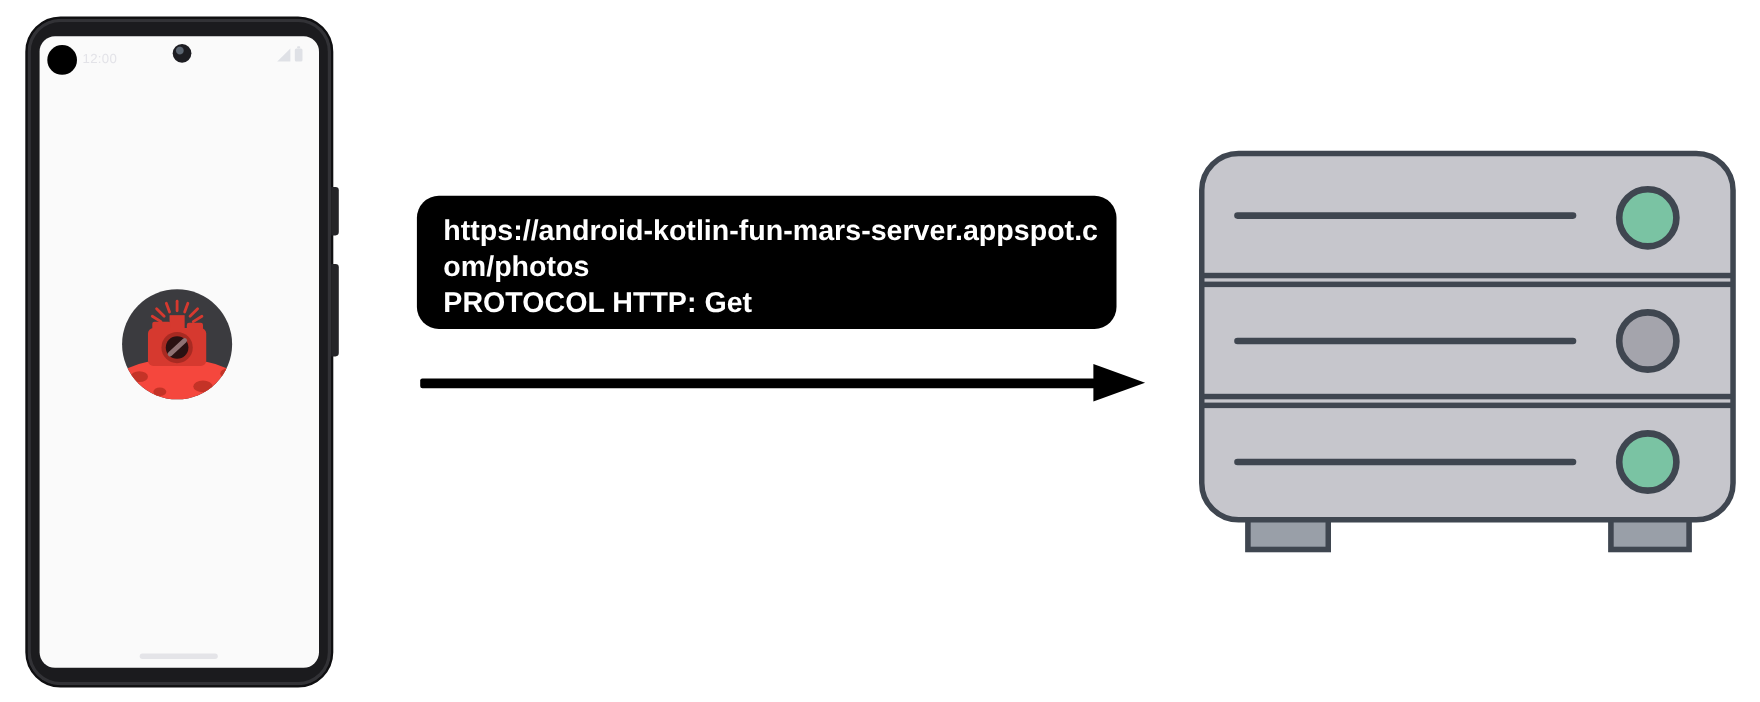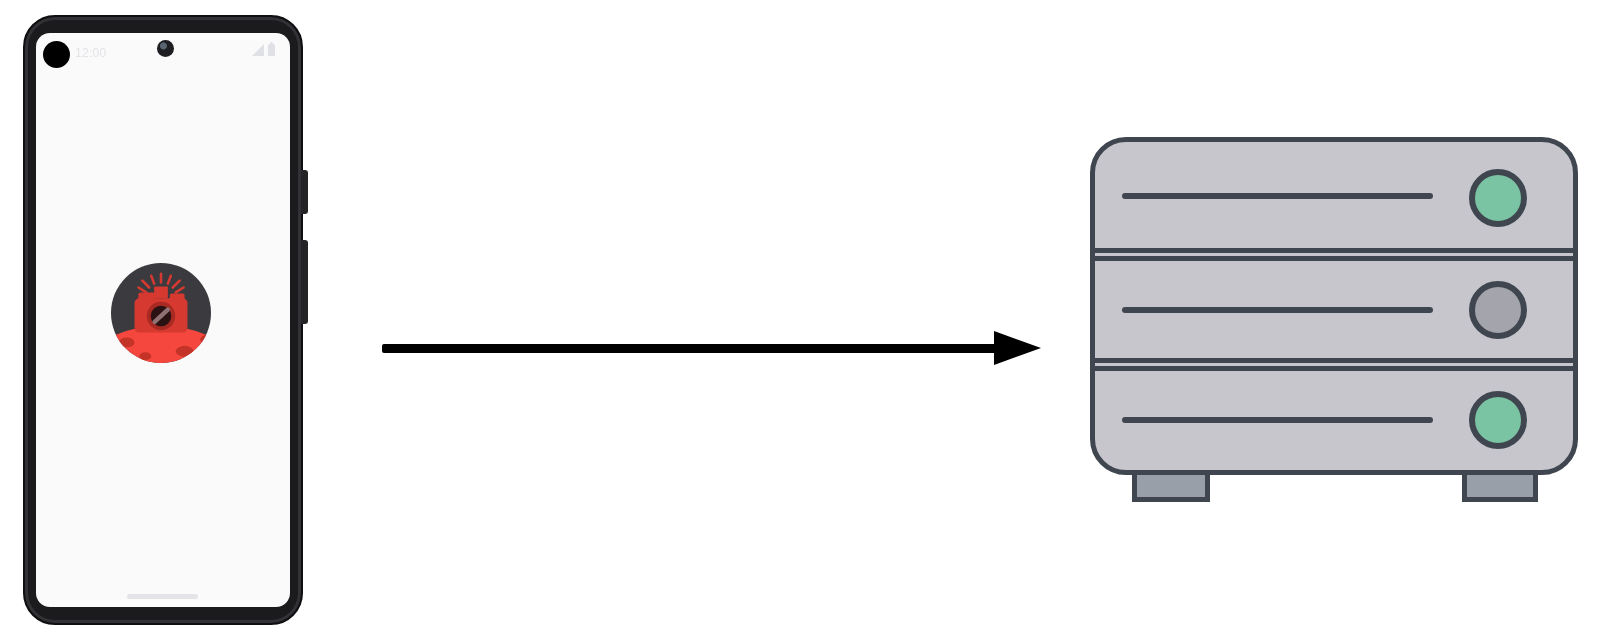--- a/index.html
+++ b/index.html
@@ -159,20 +159,25 @@
           <circle cx="52" cy="55" r="14.5" fill="#a82a22"></circle>
           <circle cx="52" cy="55" r="10.5" fill="#2a1112"></circle>
           <line x1="45.5" y1="61" x2="59" y2="48.5" stroke="#8f7173" stroke-width="4.5" stroke-linecap="round"></line>
         </g>
       </svg>
 
       <div class="nav-pill"></div>
     </div>
   </div>
 
+  <div class="request-box" style="background: rgb(0, 0, 0);">
+    <div class="request-line">https://android-kotlin-fun-mars-server.appspot.c</div>
+    <div class="request-line">om/photos</div>
+    <div class="request-line">PROTOCOL HTTP: Get</div>
+  </div>
 
   <div class="arrow-line"></div>
   <div class="arrow-head"></div>
 
   <div class="server-foot left"></div>
   <div class="server-foot right"></div>
   <div class="server">
     <div class="server-divider d1"></div>
     <div class="server-divider d2"></div>
     <div class="bay-line l1"></div>

